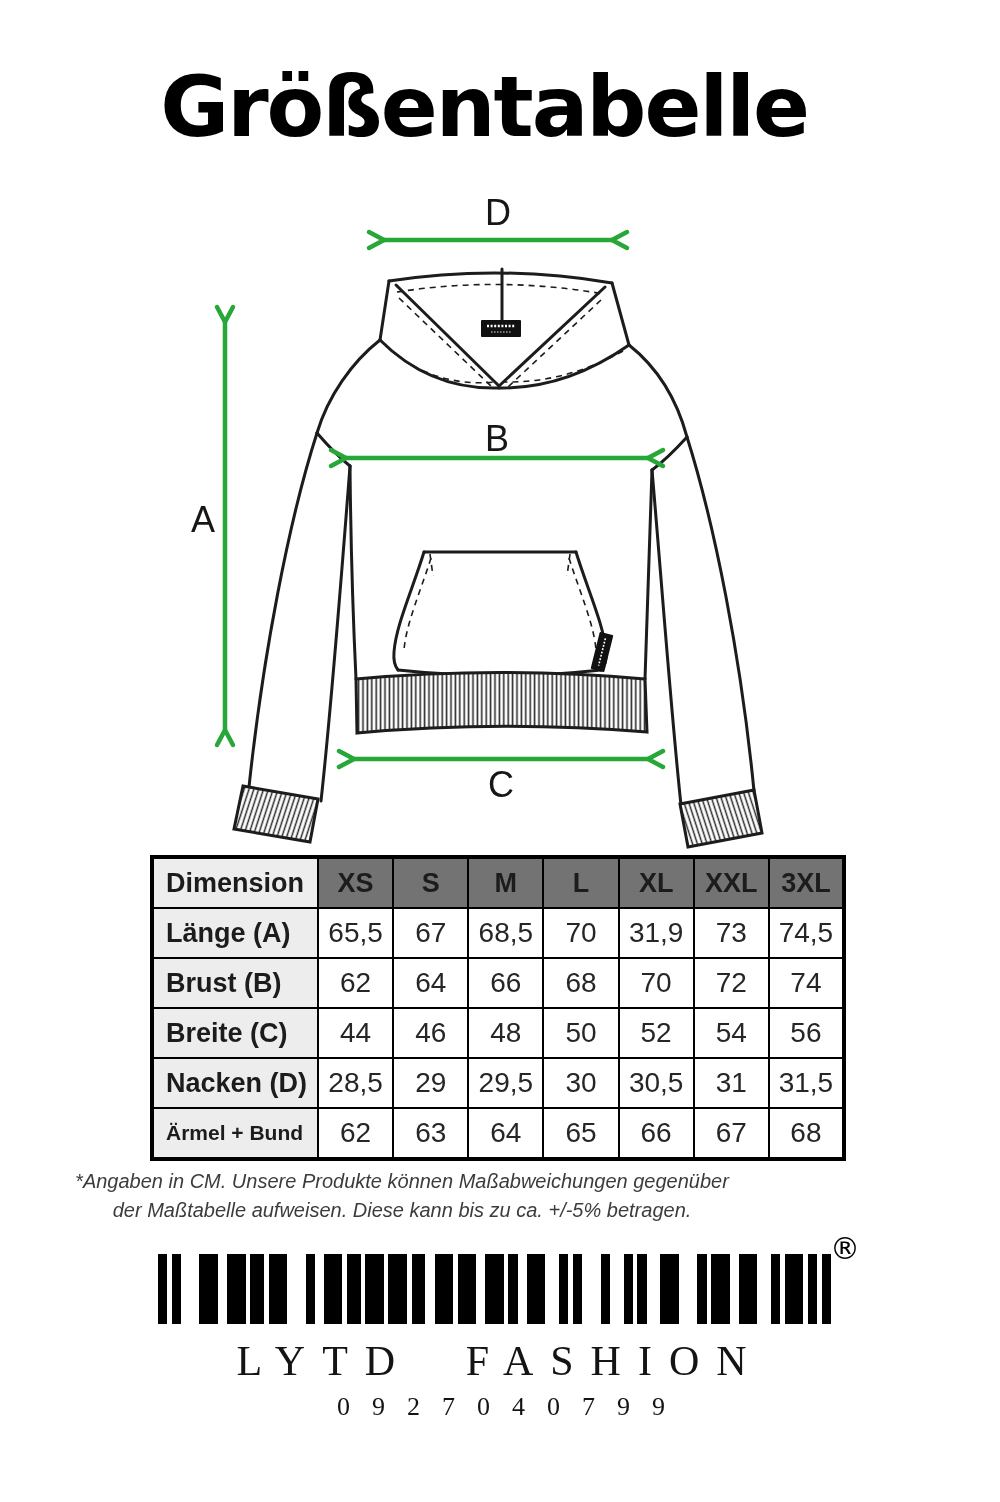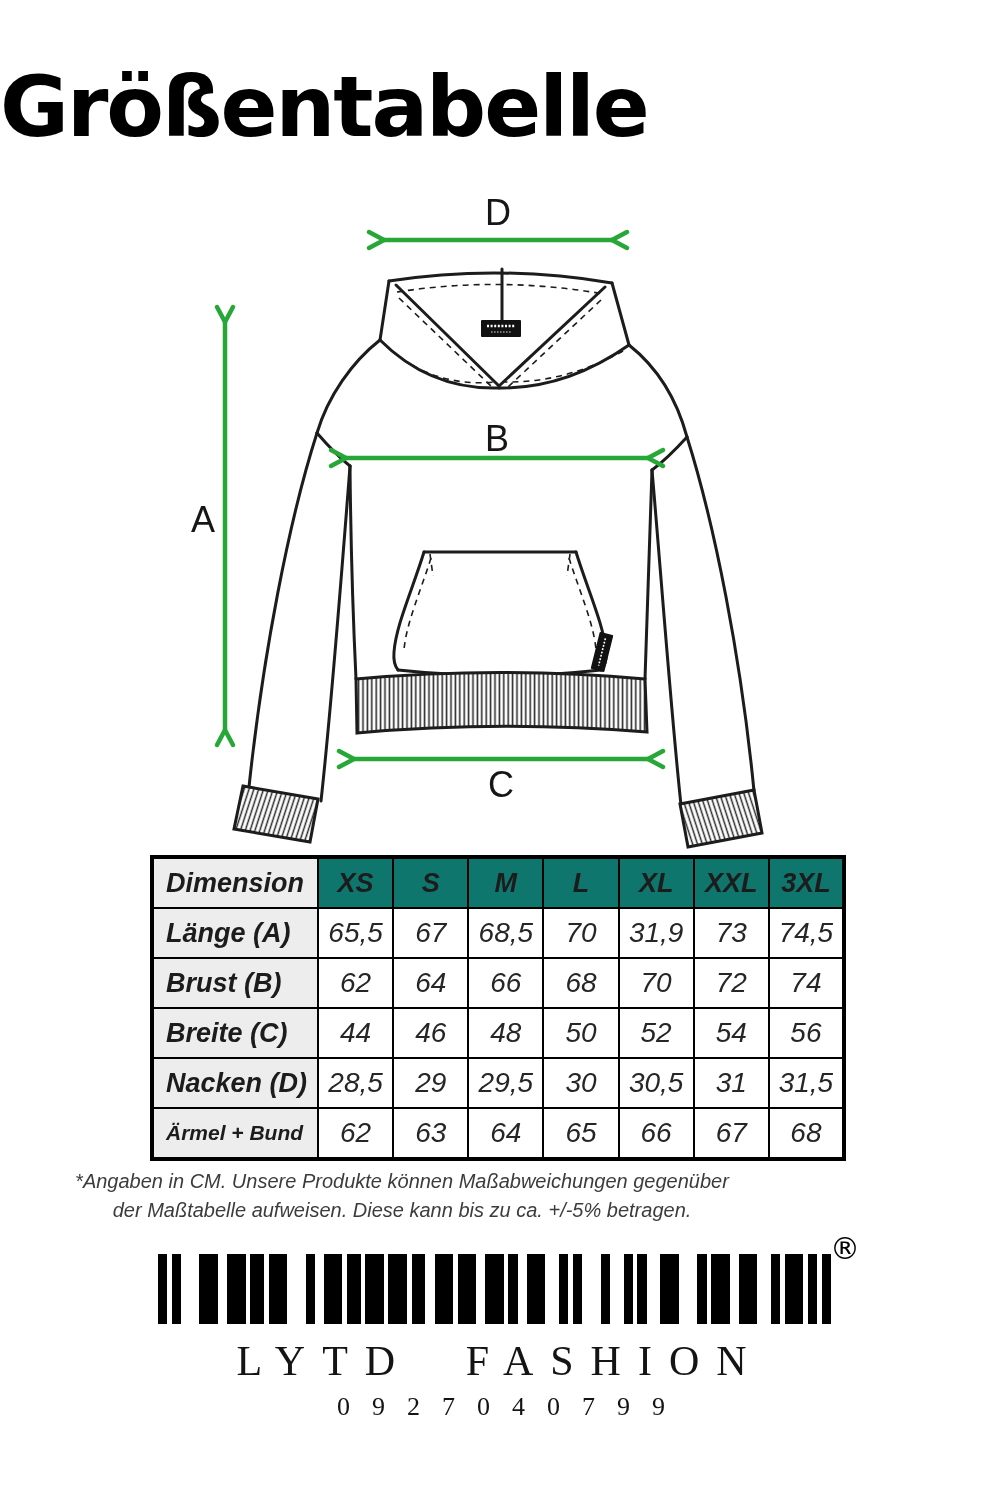--- a/index.html
+++ b/index.html
@@ -1,30 +1,30 @@
 <!DOCTYPE html>
 <html style="--green: #27a737; --ink: #1c1c1c;"><head>
 <meta charset="utf-8">
 <style>
   html,body{margin:0;padding:0;background:#fff;}
   .page{position:relative;width:1000px;height:1502px;background:#fff;overflow:hidden;
         font-family:"Liberation Sans",sans-serif;color:#111;}
-  .title{position:absolute;top:58px;left:0;width:808px;text-align:left;
+  .title{position:absolute;top:58px;left:0;width:808px;text-align:right;
          font-family:"DejaVu Sans",sans-serif;font-weight:bold;font-size:84px;
          letter-spacing:-2px;color:#000;}
   .diagram-svg{position:absolute;left:0;top:0;width:1000px;height:1502px;}
   .arrow{stroke:var(--green);}
   .dim-label{position:absolute;transform:translate(-50%,0);font-size:36px;color:#161616;
              font-family:"Liberation Sans",sans-serif;}
   
   .size-table{position:absolute;left:150px;top:855px;width:696px;border-collapse:collapse;
               table-layout:fixed;border:4px solid #000;}
   .size-table th,.size-table td{border:2.5px solid #000;height:48px;padding:0;
-              text-align:center;font-size:28px;color:#262626;background:#fff;font-weight:normal;font-style:italic;}
-  .size-table th{background:#0f766e;font-weight:bold;font-size:27px;color:#1c1c1c;}
+              text-align:center;font-size:28px;color:#262626;background:#fff;font-weight:normal;}
+  .size-table th{background:#737373;font-weight:bold;font-size:27px;color:#1c1c1c;}
   .size-table .lab{background:#ededed;text-align:left;padding-left:12px;font-weight:bold;
               font-size:27px;color:#1c1c1c;}
   .size-table .lab.small{font-size:21px;}
   
   .disclaimer{position:absolute;top:1167px;left:0;width:804px;text-align:center;
               font-style:italic;font-size:20px;line-height:29px;color:#3c3c3c;}
   
   .barcode{position:absolute;left:158px;top:1254px;width:673px;height:70px;display:flex;}
   .bar{background:#000;height:100%;}
   .rmark{position:absolute;left:830px;top:1231px;font-size:30px;color:#000;

